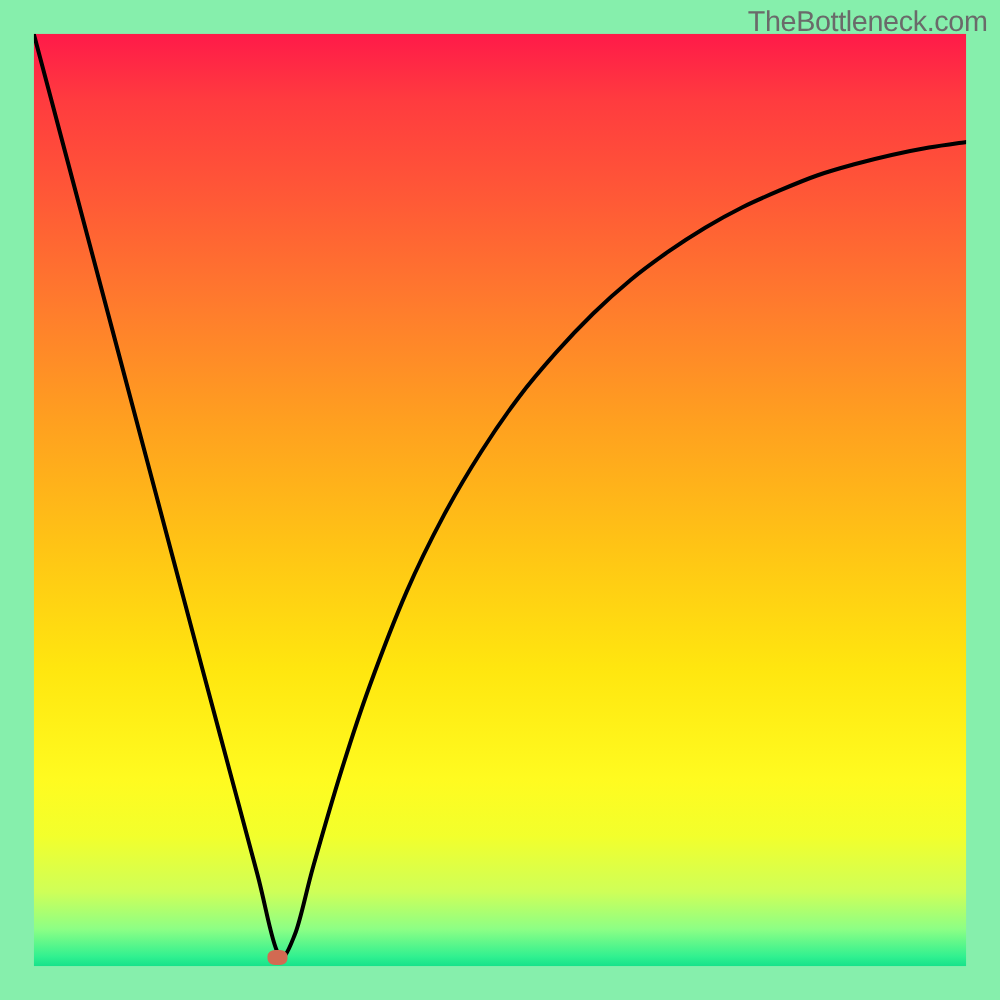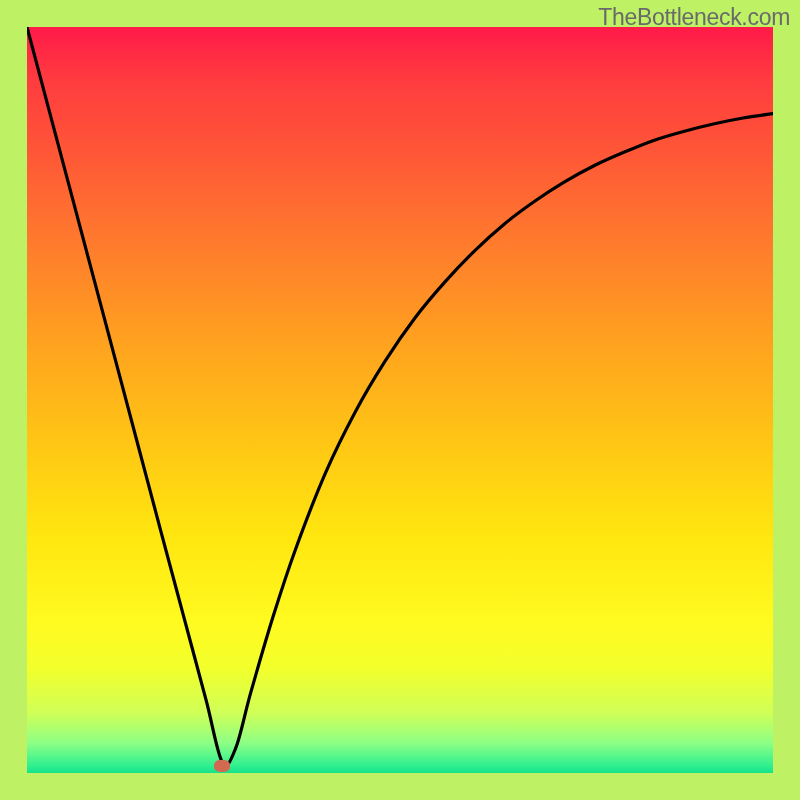--- a/index.html
+++ b/index.html
@@ -10,21 +10,21 @@
     background: #000;
     font-family: Arial, Helvetica, sans-serif;
     overflow: hidden;
   }
   .frame {
     position: absolute;
     top: 0;
     left: 0;
     width: 800px;
     height: 800px;
-    background: #bef264;
+    background: #86efac;
   }
   .plot-area {
     position: absolute;
     top: 27px;
     left: 27px;
     width: 746px;
     height: 746px;
     overflow: hidden;
   }
   .gradient-bg {

